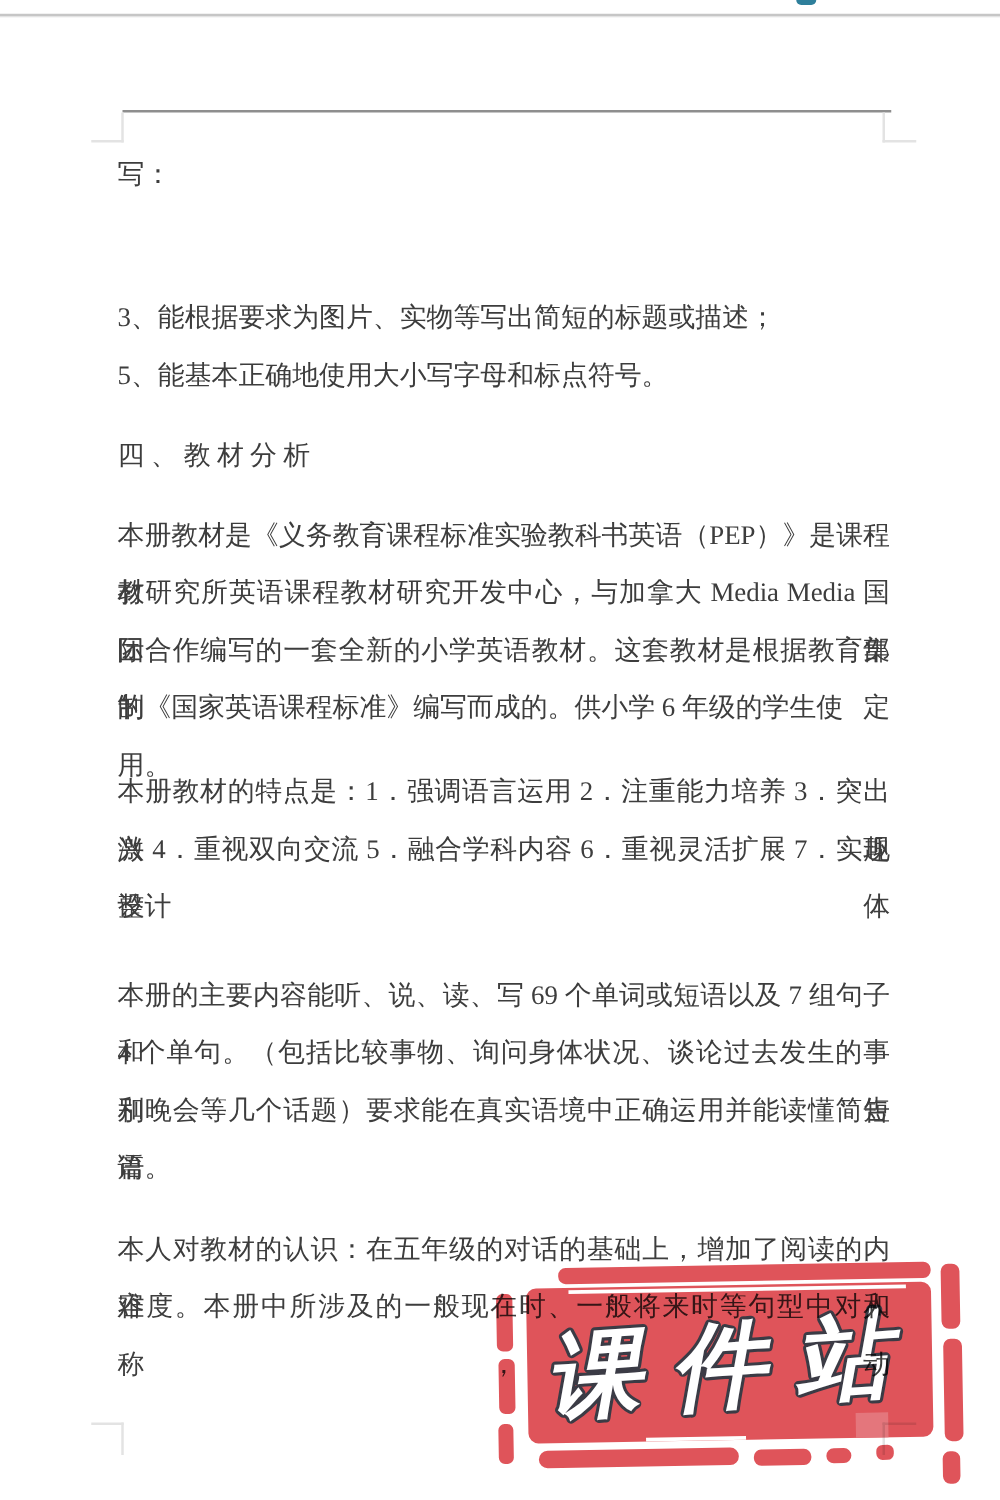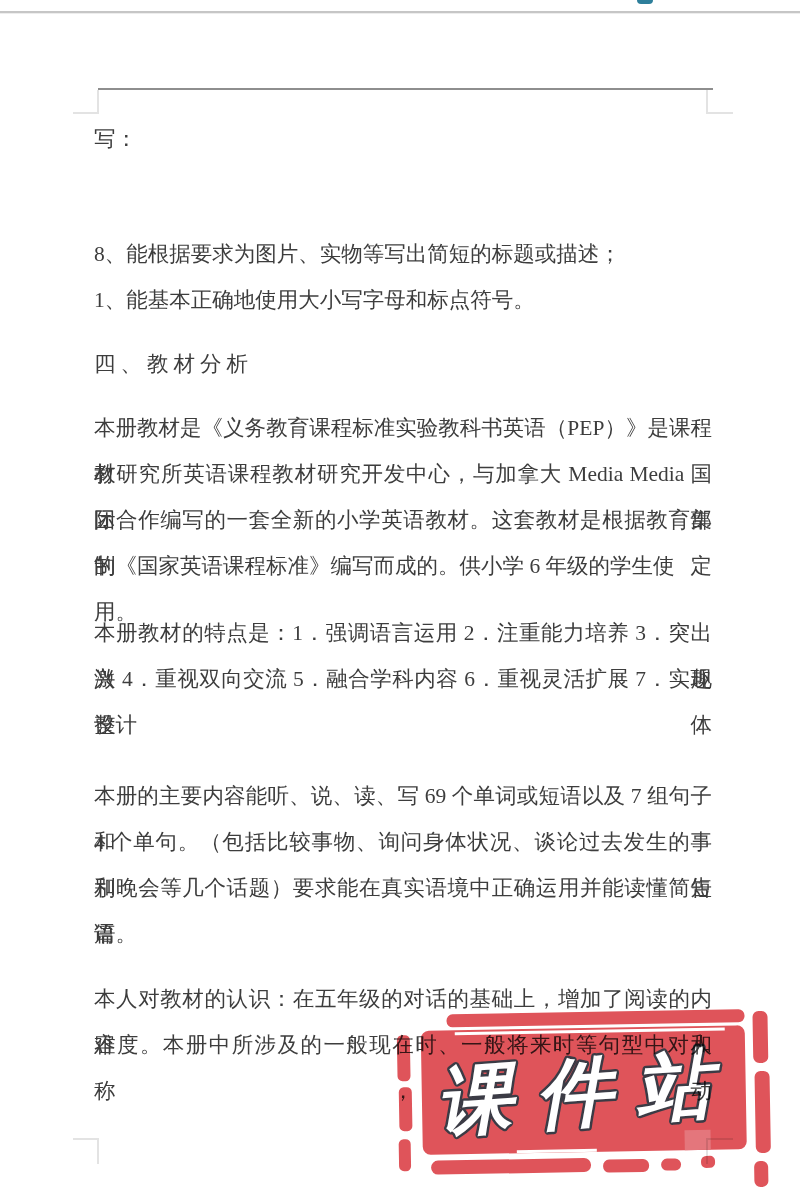--- a/index.html
+++ b/index.html
@@ -64,22 +64,22 @@
   <div class="mark mk-bl-h"></div>
   <div class="mark mk-bl-v"></div>
   <div class="mark mk-br-h"></div>
   <div class="mark mk-br-v"></div>
 
   <div class="doc-text">
       <div class="para" style="top: 116px;">
         <div class="line">写：</div>
       </div>
       <div class="para" style="top: 231px;">
-        <div class="line">8、能根据要求为图片、实物等写出简短的标题或描述；</div>
-        <div class="line">1、能基本正确地使用大小写字母和标点符号。</div>
+        <div class="line">3、能根据要求为图片、实物等写出简短的标题或描述；</div>
+        <div class="line">5、能基本正确地使用大小写字母和标点符号。</div>
       </div>
       <div class="para spaced" style="top: 341px;">
         <div class="line">四、教材分析</div>
       </div>
       <div class="para" style="top: 405px;">
         <div class="line fill">本册教材是《义务教育课程标准实验教科书英语（PEP）》是课程教</div>
         <div class="line fill">材研究所英语课程教材研究开发中心，与加拿大 Media Media 国际集</div>
         <div class="line fill">团合作编写的一套全新的小学英语教材。这套教材是根据教育部制定</div>
         <div class="line">的《国家英语课程标准》编写而成的。供小学 6 年级的学生使用。</div>
       </div>

